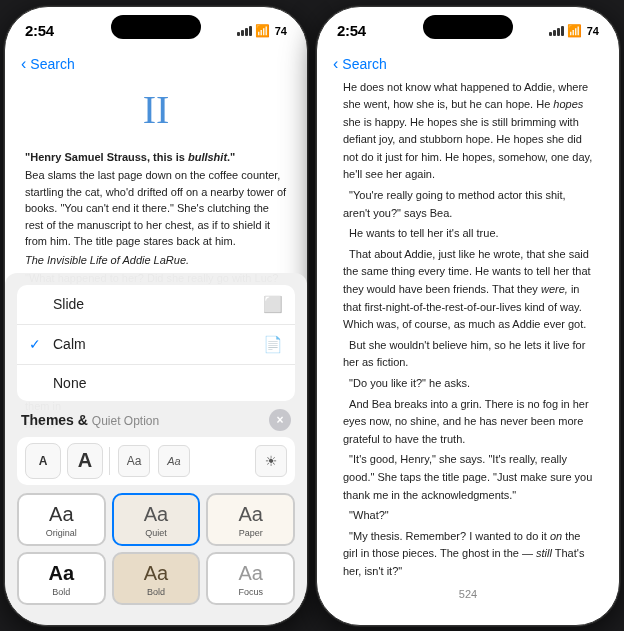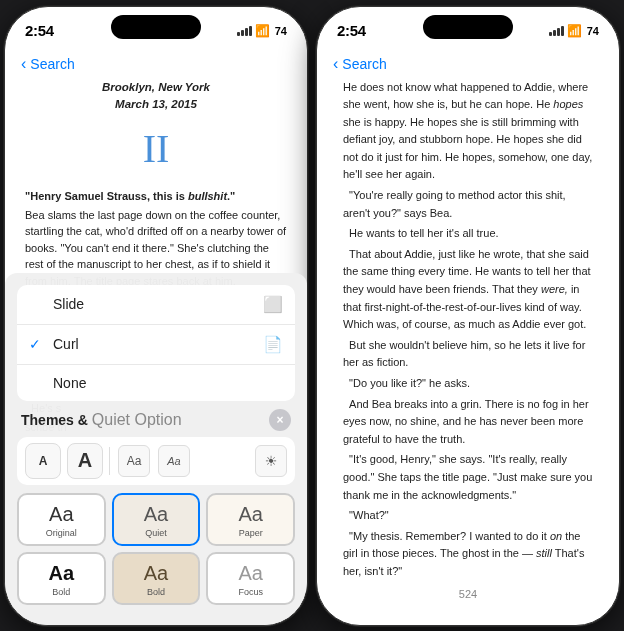--- a/index.html
+++ b/index.html
@@ -322,23 +322,20 @@
     </div>
 
     <div class="nav-bar">
       <div class="nav-back">
         <span class="chevron-left">‹</span>
         <span>Search</span>
       </div>
     </div>
 
     <div class="book-content">
-      <div class="book-location">
-        Brooklyn, New York<br>March 13, 2015
-      </div>
       <div class="chapter-num">II</div>
       <div class="book-text">
         <p><span class="bold">"Henry Samuel Strauss, this is <span class="italic">bullshit</span>."</span></p>
         <p>Bea slams the last page down on the coffee counter, startling the cat, who'd drifted off on a nearby tower of books. "You can't end it there." She's clutching the rest of the manuscript to her chest, as if to shield it from him. The title page stares back at him.</p>
         <p><span class="italic">The Invisible Life of Addie LaRue.</span></p>
         <p>"What happened to her? Did she really go with Luc? After all that?"</p>
         <p>&nbsp;&nbsp;Henry shrugs. "I assume so."</p>
         <p>&nbsp;&nbsp;"You assume so?"</p>
         <p>&nbsp;&nbsp;The truth is, he doesn't know.</p>
         <p>&nbsp;&nbsp;He's s</p>
@@ -351,31 +348,31 @@
     <div class="bottom-panel">
 
       <div class="scroll-options">
         <div class="scroll-row">
           <span class="scroll-check">&nbsp;</span>
           <span class="scroll-label">Slide</span>
           <span class="scroll-icon">⬜</span>
         </div>
         <div class="scroll-row">
           <span class="scroll-check" style="color:#007AFF;">✓</span>
-          <span class="scroll-label">Curl</span>
+          <span class="scroll-label">Calm</span>
           <span class="scroll-icon">📄</span>
         </div>
         <div class="scroll-row">
           <span class="scroll-check">&nbsp;</span>
           <span class="scroll-label">None</span>
         </div>
       </div>
 
       <div class="themes-header">
-        <span class="themes-title">Themes &amp; <span style="color:#888; font-weight:400; font-size:16px;text-align:center;">Quiet Option</span></span>
+        <span class="themes-title">Themes &amp; <span style="color:#888; font-weight:400; font-size:12px;text-align:center;">Quiet Option</span></span>
         <div class="close-btn">×</div>
       </div>
 
       <div class="font-controls">
         <div class="font-btn font-btn-small">
           <span>A</span>
         </div>
         <div class="font-btn font-btn-large">
           <span>A</span>
         </div>

